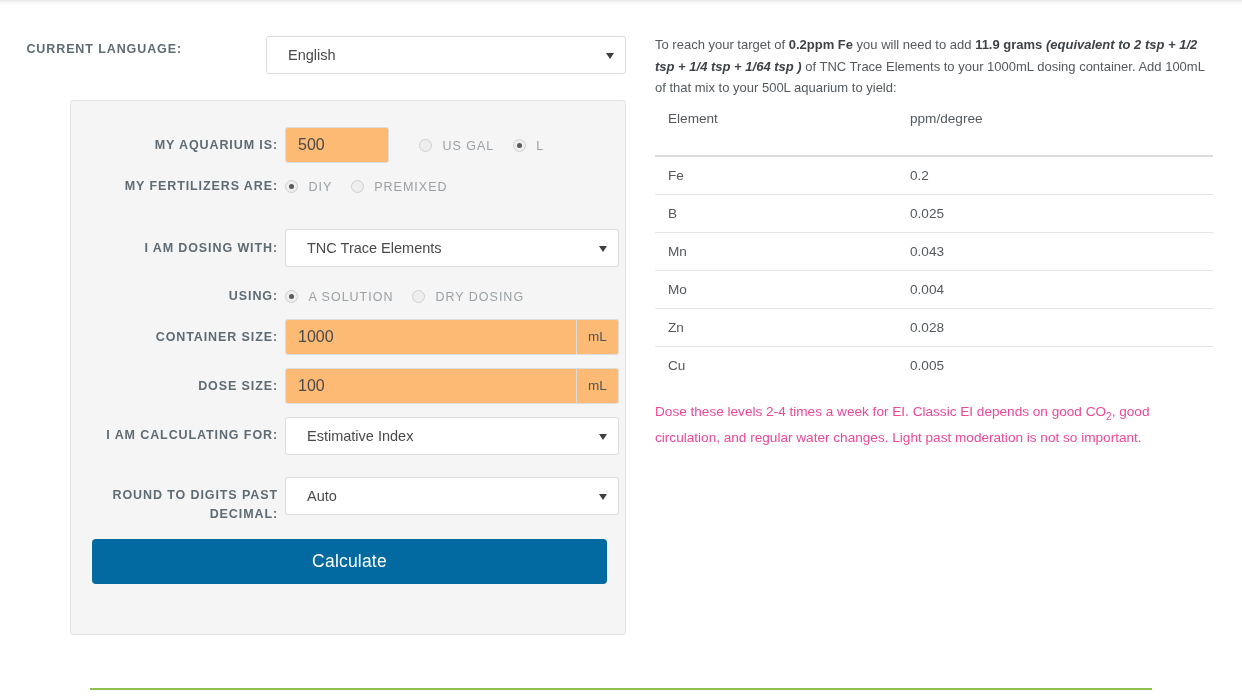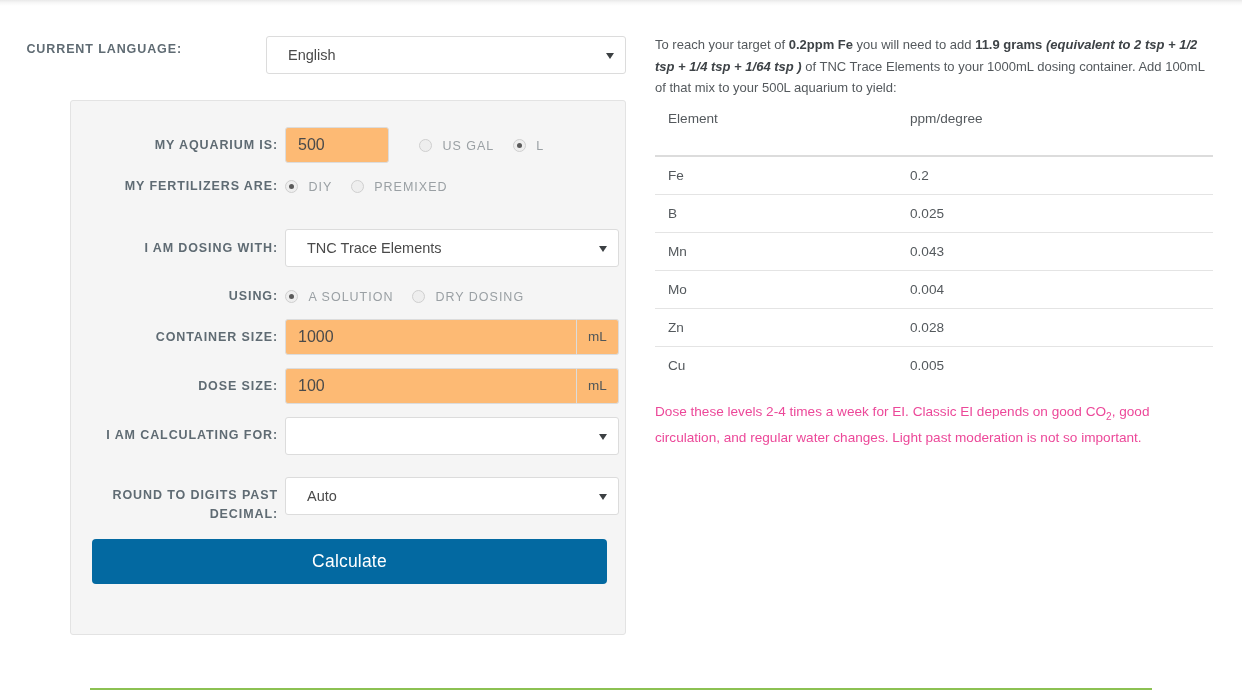--- a/index.html
+++ b/index.html
@@ -371,20 +371,21 @@
         <div class="fctl inputgroup" style="top:0; width:380px;">
           <input class="txt" type="text" style="width: 292px;" value="100">
           <span class="addon" style="left:292px;">mL</span>
         </div>
       </div>
 
       <div class="frow" style="top:316px;">
         <div class="flabel" style="top:9px;">I AM CALCULATING FOR:</div>
         <div class="fctl" style="top:0; width:334px;">
           <div class="sel">
+            <span class="sel-value">Estimative Index</span>
             <span class="sel-arrow"></span>
           </div>
         </div>
       </div>
 
       <div class="frow" style="top:376px;">
         <div class="flabel" style="top:9px;">ROUND TO DIGITS PAST DECIMAL:</div>
         <div class="fctl" style="top:0; width:334px;">
           <div class="sel">
             <span class="sel-value">Auto</span>

